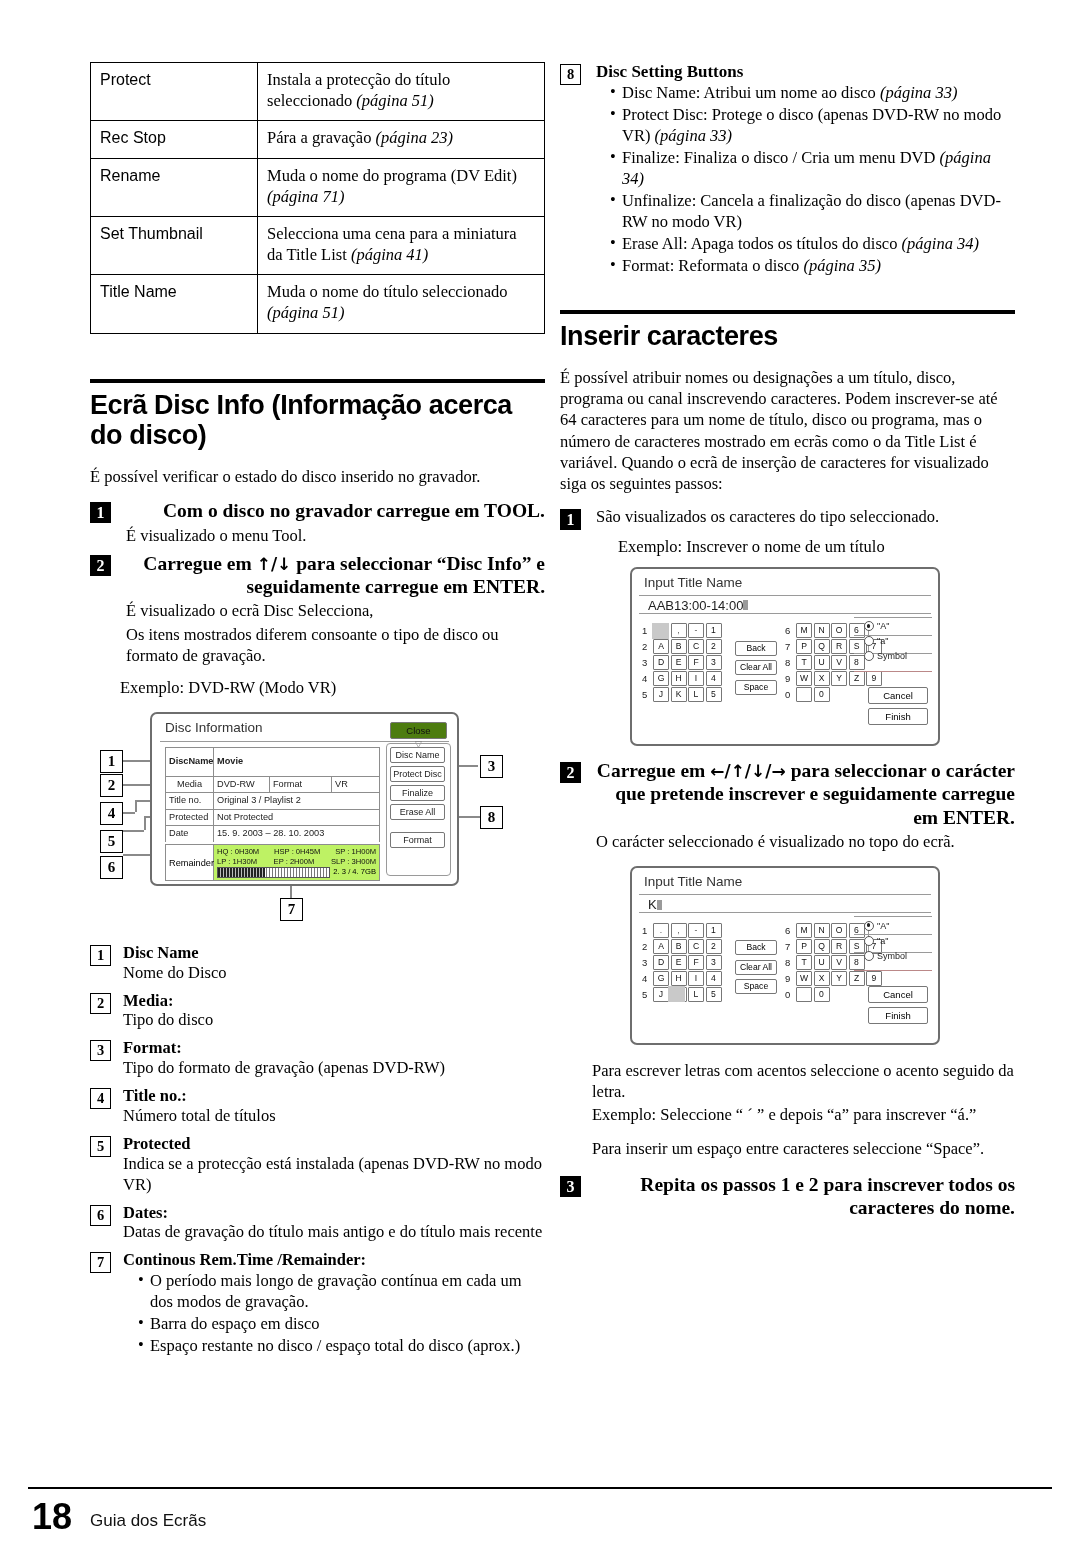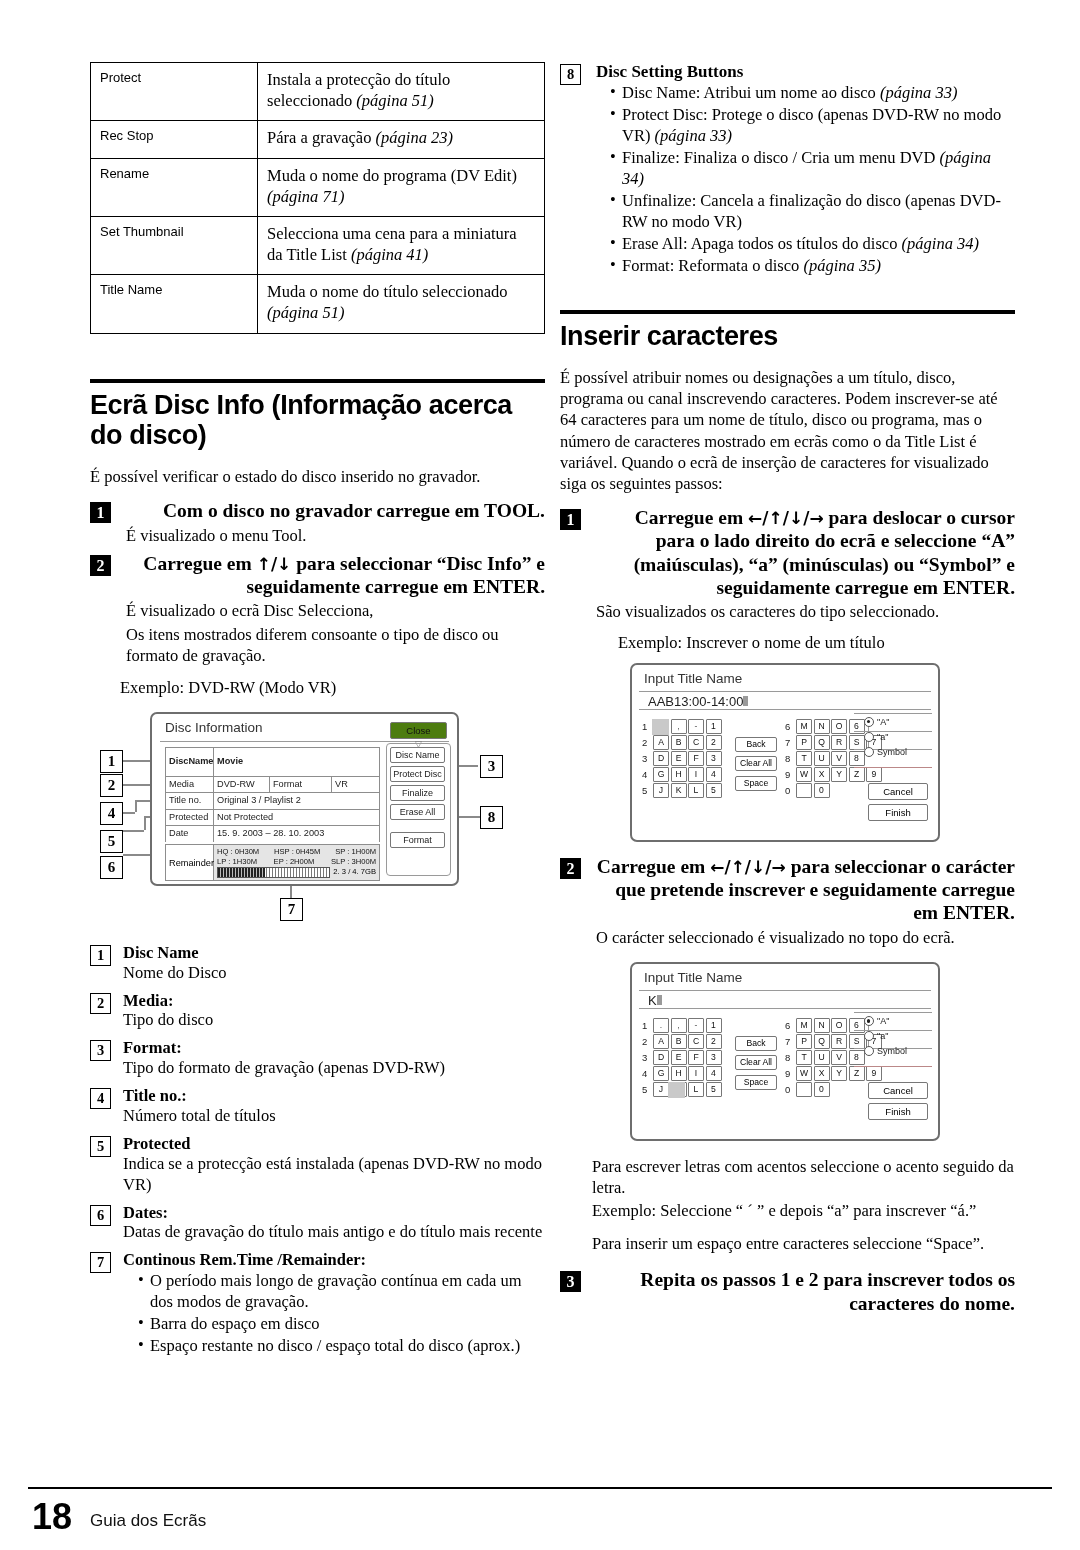--- a/index.html
+++ b/index.html
@@ -21,21 +21,21 @@
   table.tool-table{border-collapse:collapse;width:455px;font-size:16.5px;}
   table.tool-table td{
     border:1.4px solid #000;
     padding:7px 9px 9px 9px;
     vertical-align:top;
     line-height:1.25;
   }
   table.tool-table td.k{
     width:148px;
     font-family:"Liberation Sans", sans-serif;
-    font-size:13px;
+    font-size:16px;
     white-space:nowrap;
   }
   table.tool-table td.v{font-family:"Liberation Serif", serif;font-size:16.5px;}
   .ital{font-style:italic;}
 
   
   .rule-thick{border-top:4.5px solid #000;margin-bottom:7px;}
   h2.sect{
     font-family:"Liberation Sans", sans-serif;
     font-weight:bold;
@@ -90,27 +90,27 @@
   .di-titleline{position:absolute;left:8px;top:27px;width:289px;border-top:1.3px solid #9a9a9a;}
   .di-tbl{position:absolute;left:13px;top:33px;width:215px;}
   .di-row{display:flex;border:1.1px solid #8d8d8d;border-bottom:none;background:#fff;}
   .di-row:last-child{border-bottom:1.1px solid #8d8d8d;}
   .di-cell{font-size:9.2px;color:#222;padding:2px 3px;line-height:1.25;border-right:1.1px solid #8d8d8d;}
   .di-cell:last-child{border-right:none;}
   .di-lbl{width:41px;flex:none;}
   .di-val{flex:1;}
   .r-name{height:28px;}
   .r-name .di-cell{display:flex;align-items:center;font-weight:bold;}
-  .r-media .c1{width:41px;flex:none;}
+  .r-media .c1{width:41px;flex:none;text-align:center;}
   .r-media .c2{width:49px;flex:none;}
   .r-media .c3{width:55px;flex:none;}
   .r-media .c4{flex:1;}
   .rem-row{display:flex;border:1.1px solid #8d8d8d;}
   .rem-lbl{width:41px;flex:none;font-size:9.2px;padding:2px 3px;display:flex;align-items:center;border-right:1.1px solid #8d8d8d;}
-  .rem-body{flex:1;background:#e5e5e5;padding:2px 3px;}
+  .rem-body{flex:1;background:#bef264;padding:2px 3px;}
   .rem-line{display:flex;justify-content:space-between;font-size:7.6px;color:#111;line-height:1.28;}
   .rem-line span{white-space:nowrap;}
   .bar-line{display:flex;align-items:flex-start;gap:3px;margin-top:1px;}
   .bar{
     flex:1;height:9px;border:1px solid #555;background:#fff;
     background-image:repeating-linear-gradient(90deg,#777 0 1.2px,#fff 1.2px 3px);
     position:relative;
   }
   .bar .filled{
     position:absolute;left:0;top:0;bottom:0;width:42%;
@@ -397,21 +397,20 @@
 
     <div style="height:26px"></div>
 
     <div class="rule-thick"></div>
     <h2 class="sect">Inserir caracteres</h2>
 
     <p class="body">É possível atribuir nomes ou designações a um título, disco, programa ou canal inscrevendo caracteres. Podem inscrever-se até 64 caracteres para um nome de título, disco ou programa, mas o número de caracteres mostrado em ecrãs como o da Title List é variável. Quando o ecrã de inserção de caracteres for visualizado siga os seguintes passos:</p>
 
     <div class="step">
       <span class="num">1</span>
-      <div class="head"><span>Carregue em </span><span class="arrow">←/↑/↓/→</span><span> para deslocar o cursor para o lado direito do ecrã e seleccione “A” (maiúsculas), “a” (minúsculas) ou “Symbol” e seguidamente carregue em ENTER.</span></div>
       <div class="sub">São visualizados os caracteres do tipo seleccionado.</div>
     </div>
 
     <div class="exemplo2">Exemplo: Inscrever o nome de um título</div>
 
     <div class="kb-wrap">
       <div class="kb">
         <div class="kb-title">Input Title Name</div>
         <div class="kb-l1"></div>
         <div class="kb-entry">

